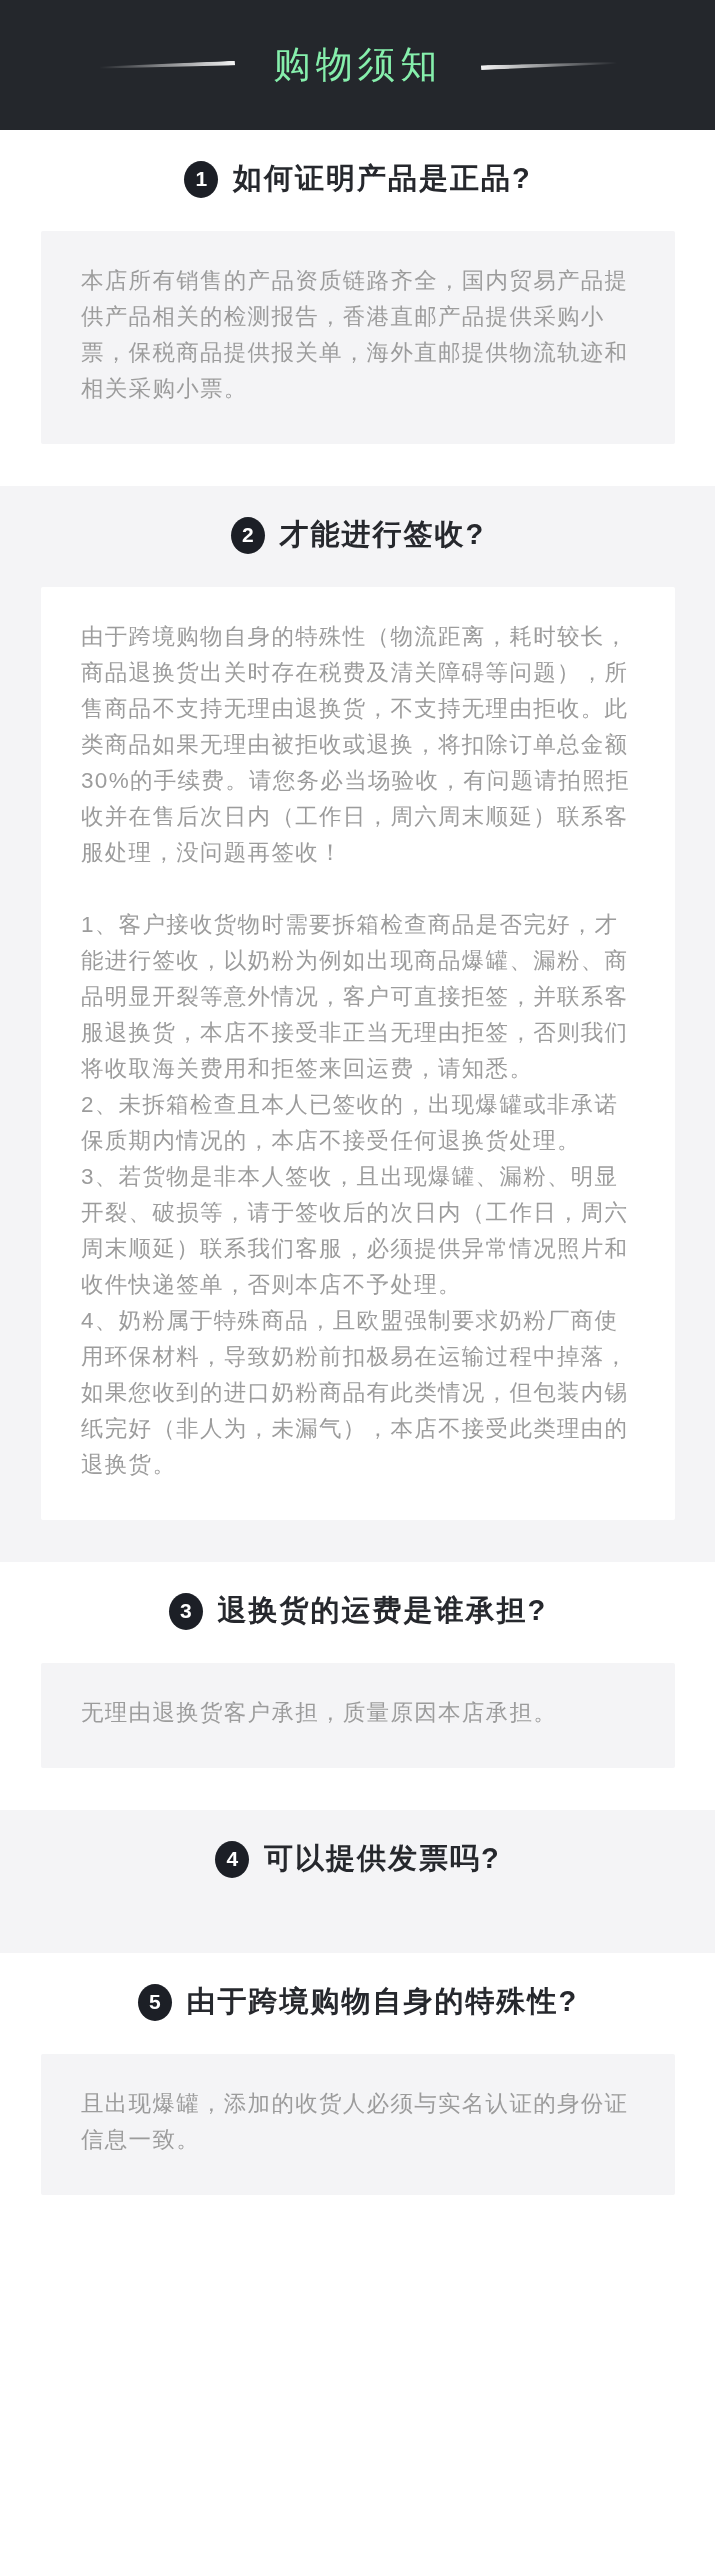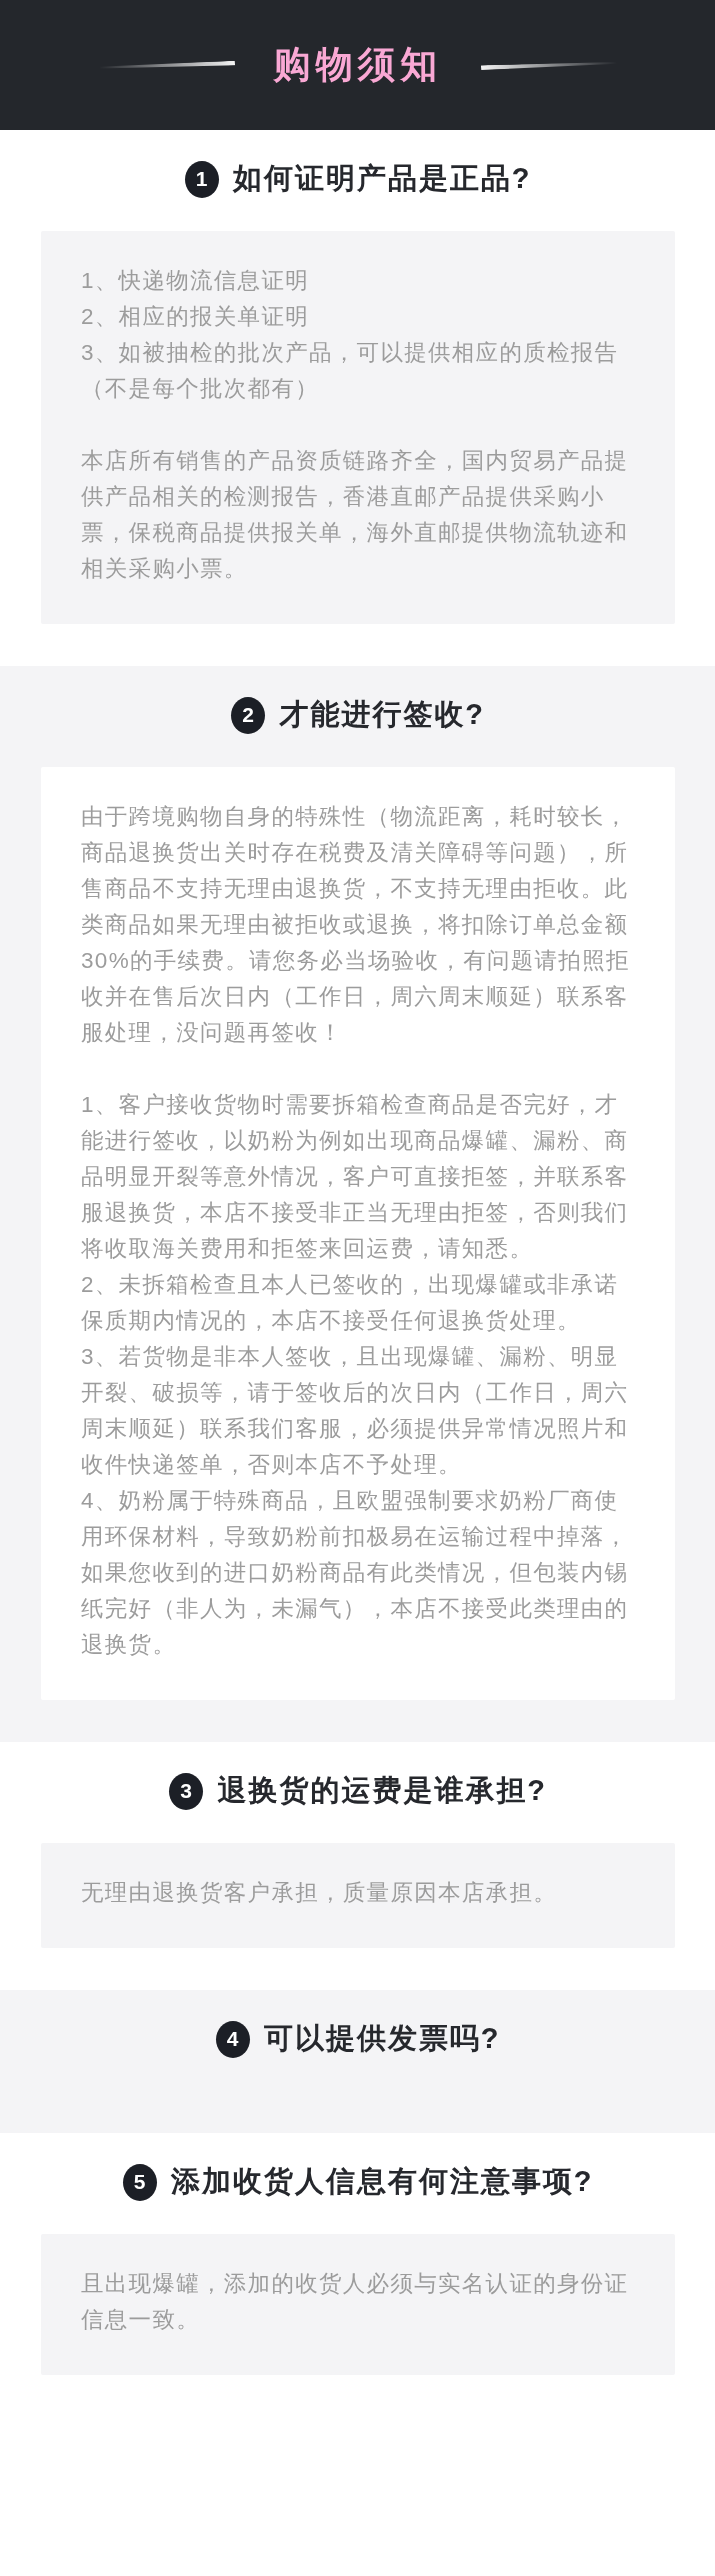--- a/index.html
+++ b/index.html
@@ -12,23 +12,23 @@
   
   .hdr{
     height:130px;
     background:#24272c;
     display:flex;
     align-items:center;
     justify-content:center;
   }
   .hdr-title{
     margin:0 38px;
-    color:#f9a8d4;
+    color:#86efac;
     font-size:37px;
-    font-weight:bold;
+    font-weight:normal;
     letter-spacing:5.3px;
     white-space:nowrap;
   }
   .deco{
     width:136px;
     height:4.6px;
     transform:rotate(-2deg);
   }
   .deco-left{
     background:linear-gradient(to right, rgba(255,255,255,0), rgba(255,255,255,0.95));
@@ -62,21 +62,20 @@
     font-size:21px;
     font-weight:bold;
   }
   .heading-text{
     margin:0;
     font-size:29px;
     font-weight:bold;
     color:#26282d;
     letter-spacing:2px;
     white-space:nowrap;
-    font-family:Liberation Mono, monospace;
   }
   .box{
     margin:0 41px;
     border-radius:2px;
     padding:32px 40px 37px;
   }
   .box-gray{background:#f4f4f6;}
   .box-white{background:#ffffff;}
   .box p{
     margin:0;
@@ -97,23 +96,20 @@
   <h1 class="hdr-title">购物须知</h1>
   <span class="deco deco-right"></span>
 </header>
 
 <section class="sec sec-white">
   <div class="sec-heading">
     <span class="num-badge">1</span>
     <h2 class="heading-text">如何证明产品是正品?</h2>
   </div>
   <div class="box box-gray">
-    <p>1、快递物流信息证明
-2、相应的报关单证明
-3、如被抽检的批次产品，可以提供相应的质检报告（不是每个批次都有）</p>
     <p>本店所有销售的产品资质链路齐全，国内贸易产品提供产品相关的检测报告，香港直邮产品提供采购小票，保税商品提供报关单，海外直邮提供物流轨迹和相关采购小票。</p>
   </div>
 </section>
 
 <section class="sec sec-gray">
   <div class="sec-heading">
     <span class="num-badge">2</span>
     <h2 class="heading-text">才能进行签收?</h2>
   </div>
   <div class="box box-white">
@@ -138,19 +134,19 @@
 <section class="sec sec-gray">
   <div class="sec-heading">
     <span class="num-badge">4</span>
     <h2 class="heading-text">可以提供发票吗?</h2>
   </div>
 </section>
 
 <section class="sec sec-white">
   <div class="sec-heading">
     <span class="num-badge">5</span>
-    <h2 class="heading-text">添加收货人信息有何注意事项?</h2>
+    <h2 class="heading-text">由于跨境购物自身的特殊性?</h2>
   </div>
   <div class="box box-gray">
     <p>且出现爆罐，添加的收货人必须与实名认证的身份证信息一致。</p>
   </div>
 </section>
 
 
 </body></html>

